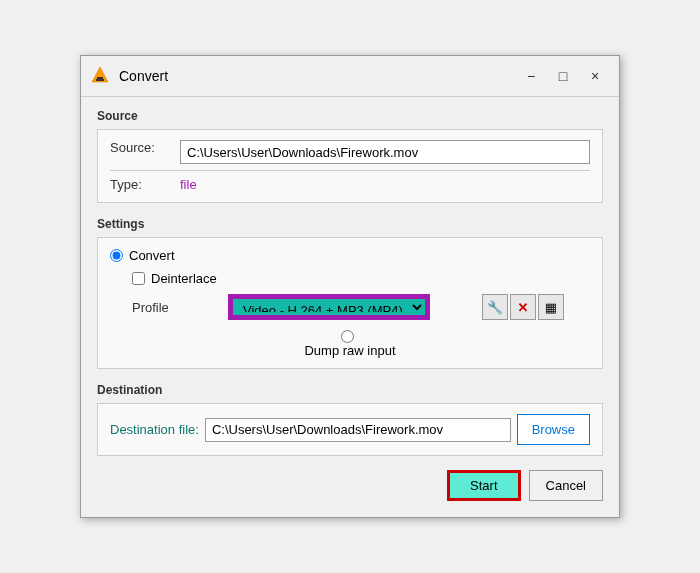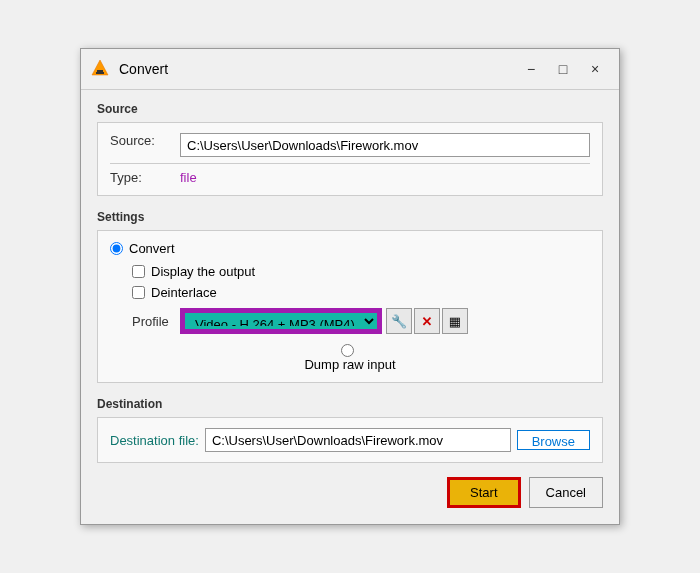--- a/index.html
+++ b/index.html
@@ -158,20 +158,21 @@
 
     .checkbox-label {
       cursor: pointer;
     }
 
     .profile-row {
       display: flex;
       align-items: center;
       margin-top: 8px;
       margin-left: 22px;
+      gap: 48px;
     }
 
     .profile-label {
       width: 48px;
       flex-shrink: 0;
       color: #333;
     }
 
     .profile-select {
       border: 5px solid #a21caf;
@@ -246,37 +247,37 @@
       outline: none;
     }
 
     .browse-btn {
       margin-left: 6px;
       padding: 3px 14px;
       border: 1px solid #0078d7;
       background: white;
       color: #0078d7;
       cursor: pointer;
-      height: 20px;
+      height: 31px;
       font-size: 13px;
       flex-shrink: 0;
     }
 
     .button-row {
       display: flex;
       justify-content: flex-end;
       gap: 8px;
       margin-top: 14px;
       padding-bottom: 4px;
     }
 
     .start-btn {
       padding: 5px 20px;
       border: 3px solid #cc0000;
-      background: #eab308;
+      background: #5eead4;
       cursor: pointer;
       font-size: 13px;
       min-width: 70px;
     }
 
     .cancel-btn {
       padding: 5px 16px;
       border: 1px solid #999;
       background: #f0f0f0;
       cursor: pointer;
@@ -321,24 +322,20 @@
         </div>
       </div>
     </div>
 
     <div class="section">
       <div class="section-label">Settings</div>
       <div class="settings-section">
         <div class="radio-row">
           <input type="radio" name="mode" id="convert-radio" checked="" style="">
           <label class="radio-label" for="convert-radio">Convert</label>
-        </div>
-        <div class="checkbox-row">
-          <input type="checkbox" id="display-output" style="">
-          <label class="checkbox-label" for="display-output">Display the output</label>
         </div>
         <div class="checkbox-row">
           <input type="checkbox" id="deinterlace" style="">
           <label class="checkbox-label" for="deinterlace">Deinterlace</label>
         </div>
         <div class="profile-row">
           <span class="profile-label">Profile</span>
           <select class="profile-select">
             <option>Video - H.264 + MP3 (MP4)</option>
             <option>Video - H.265 + MP3 (MP4)</option>

